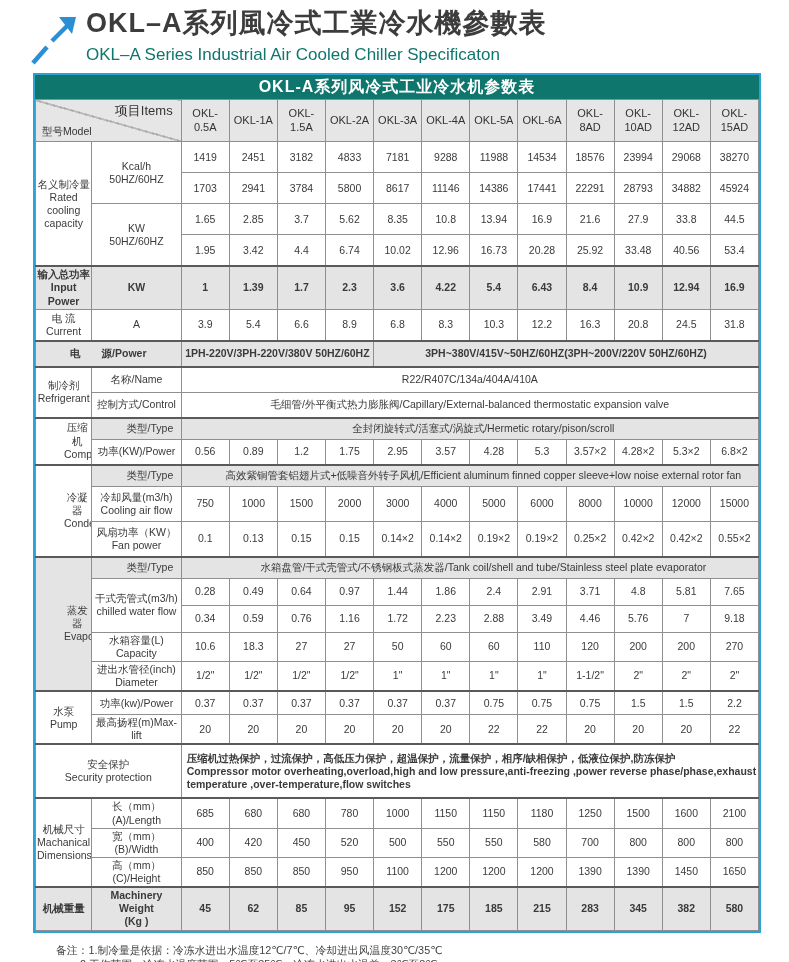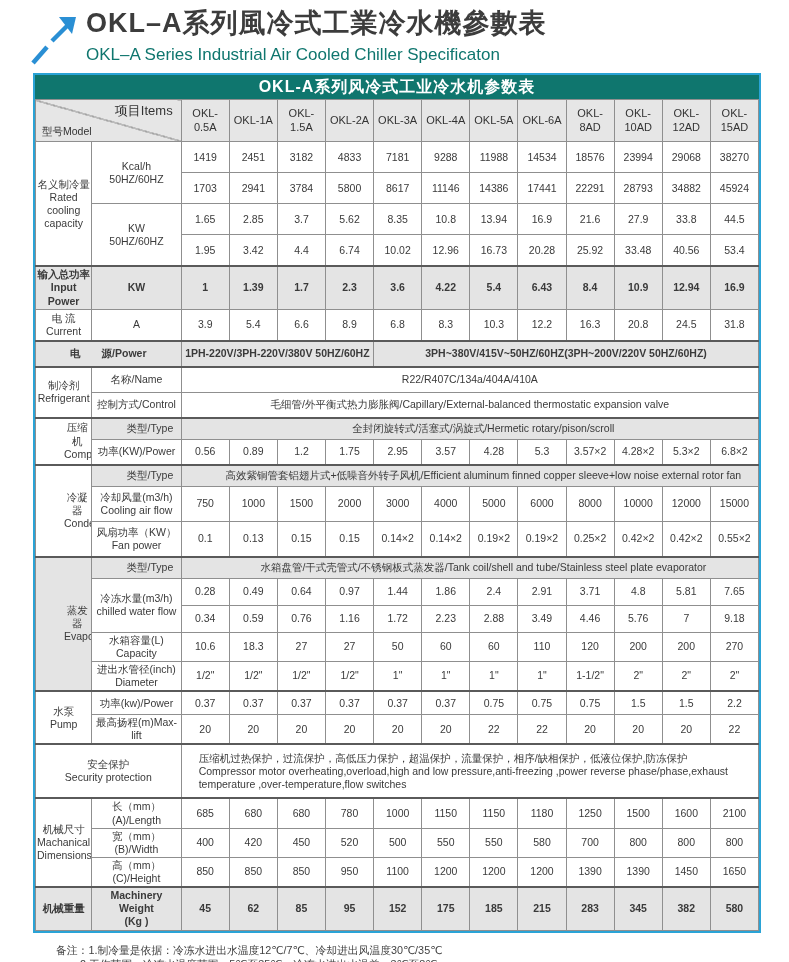--- a/index.html
+++ b/index.html
@@ -24,21 +24,21 @@
         font-size:10.5px;line-height:1.25;padding:1px 1px;white-space:pre-line;
         overflow:hidden;}
   thead th{background:#e6e6e6;font-size:11px;font-weight:normal;height:30px;color:#333;}
   th.corner{position:relative;padding:0;
     background:#e6e6e6 linear-gradient(to top right,transparent 49.3%,#8f8f8f 49.3%,#8f8f8f 50.7%,transparent 50.7%);}
   .corner-model{position:absolute;left:6px;bottom:3px;font-size:10.5px;}
   .corner-items{position:absolute;right:8px;top:3px;font-size:13px;}
   td.g{background:#e4e4e4;}
   tr.g td{background:#e4e4e4;font-weight:bold;}
   tr.sep td{border-top:2px solid #5a5a5a;}
-  td.tl{text-align:left;padding-left:17px;}
+  td.tl{text-align:left;padding-left:5px;font-weight:bold;}
   tr.h18 td{height:18px;padding-left:28px;} tr.h20 td{height:20px;} tr.h22 td{height:22px;}
   tr.h24 td{height:24px;} tr.h26 td{height:26px;} tr.h28 td{height:28px;}
   tr.h32 td{height:32px;} tr.h50 td{height:50px;}
   
   .notes{margin:10px 0 0 33px;font-size:10.8px;line-height:1.32;color:#3f3f3f;}
   .note-line{white-space:pre-wrap;margin-left:23px;}
   .note-line.indent2{padding-left:24px;}
 </style>
 </head>
 <body>
@@ -267,21 +267,21 @@
           <td>0.42×2</td>
           <td>0.55×2</td>
         </tr>
         <tr class="h18 sep">
           <td rowspan="5" class="g">蒸发器
 Evaporator</td>
           <td class="g">类型/Type</td>
           <td colspan="12" class="g">水箱盘管/干式壳管式/不锈钢板式蒸发器/Tank coil/shell and tube/Stainless steel plate evaporator</td>
         </tr>
         <tr class="h24">
-          <td rowspan="2">冷冻水量(m3/h)
+          <td rowspan="2">干式壳管式(m3/h)
 chilled water flow</td>
           <td>0.28</td>
           <td>0.49</td>
           <td>0.64</td>
           <td>0.97</td>
           <td>1.44</td>
           <td>1.86</td>
           <td>2.4</td>
           <td>2.91</td>
           <td>3.71</td>

